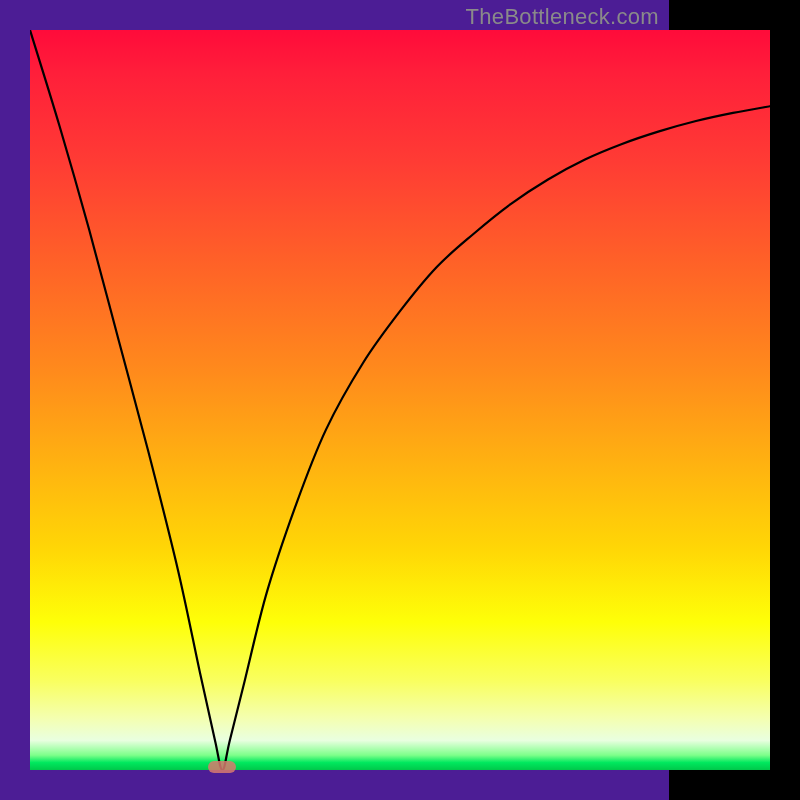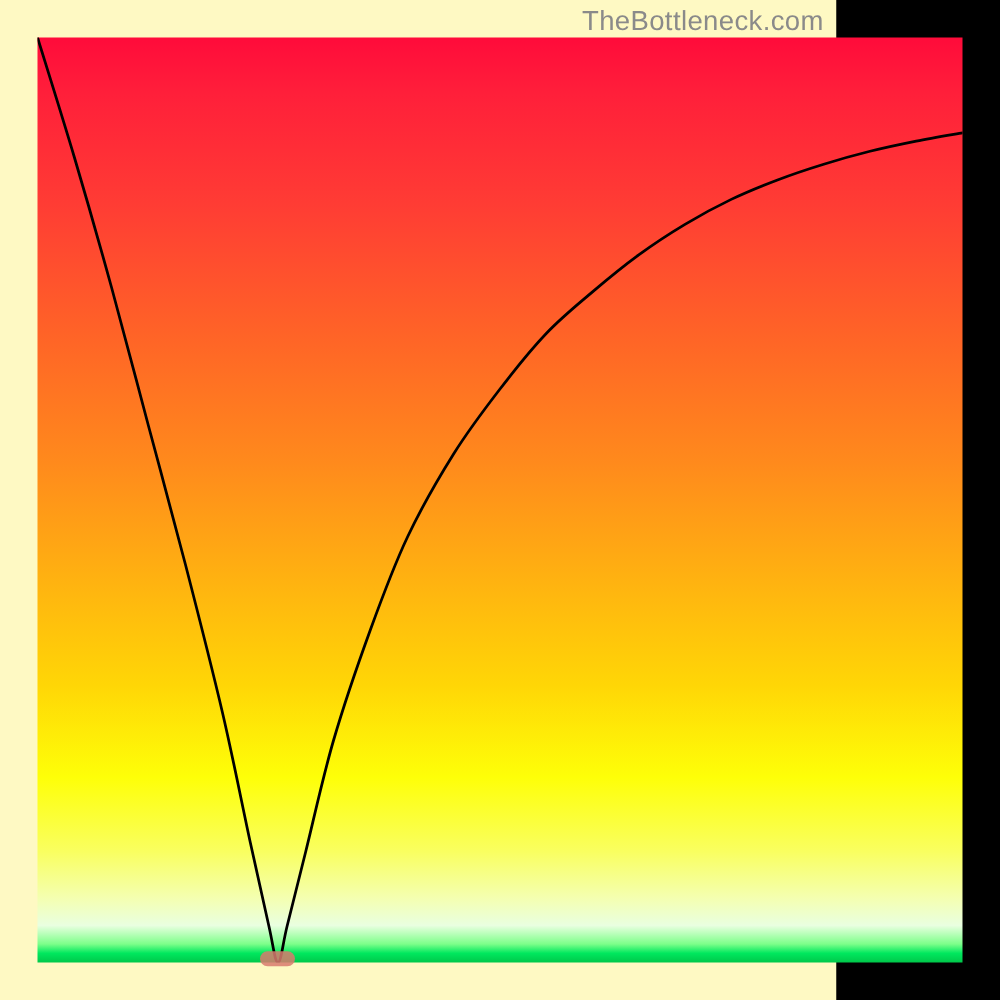--- a/index.html
+++ b/index.html
@@ -10,21 +10,21 @@
     background: #000;
     overflow: hidden;
     font-family: Arial, Helvetica, sans-serif;
   }
   .frame {
     position: absolute;
     top: 0;
     left: 0;
     width: 669px;
     height: 800px;
-    background: #fef9c3;
+    background: #4c1d95;
   }
   .plot-area {
     position: absolute;
     top: 30px;
     left: 30px;
     width: 740px;
     height: 740px;
     
     background: linear-gradient(
       to bottom,

